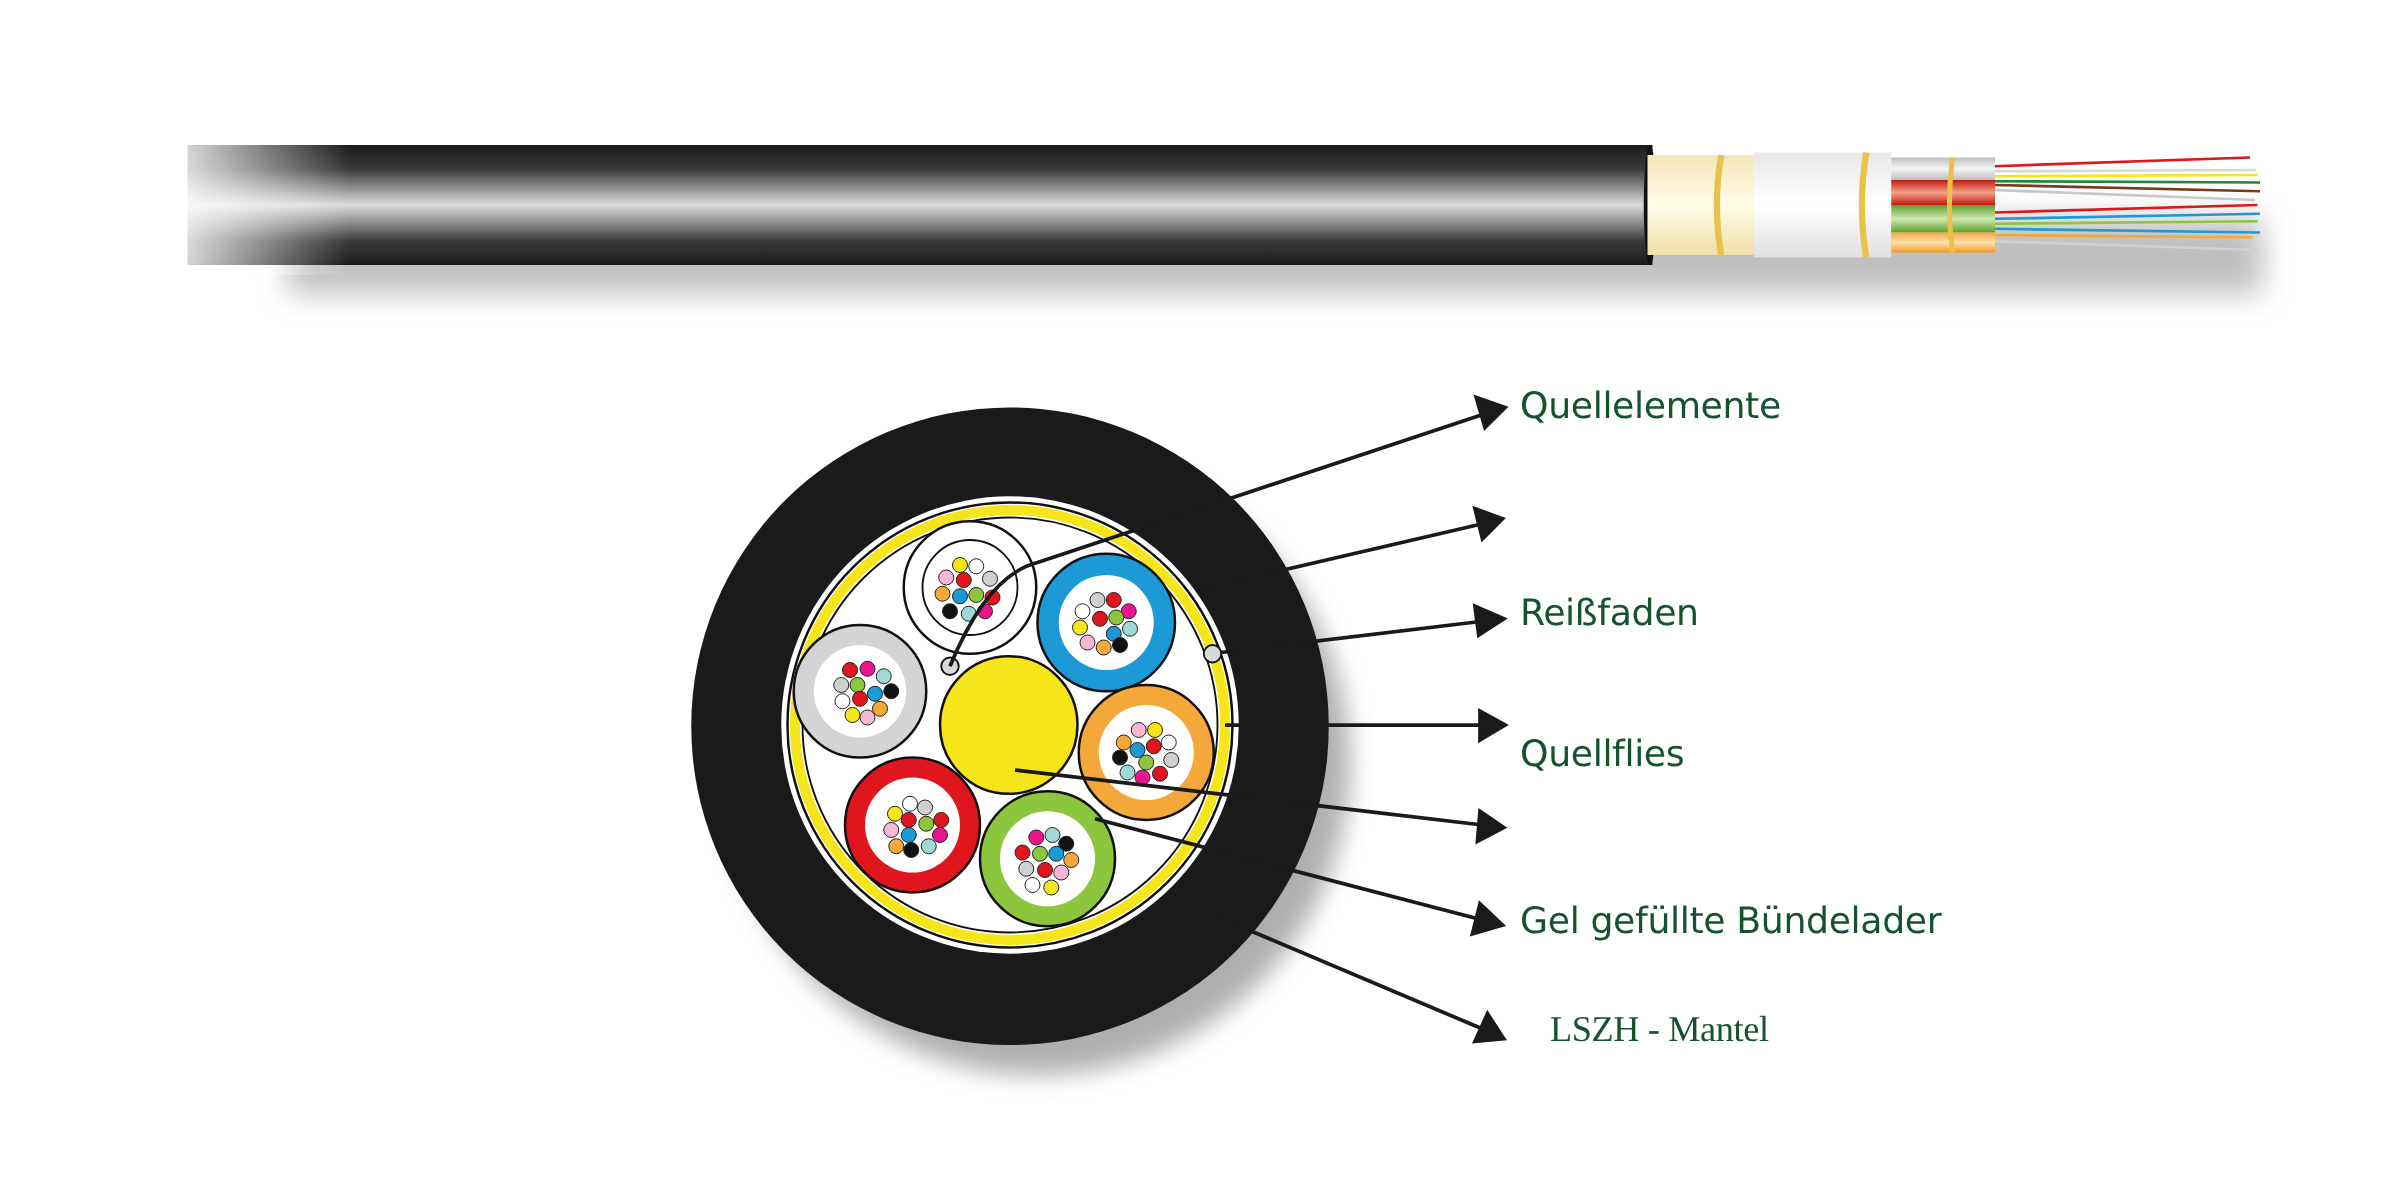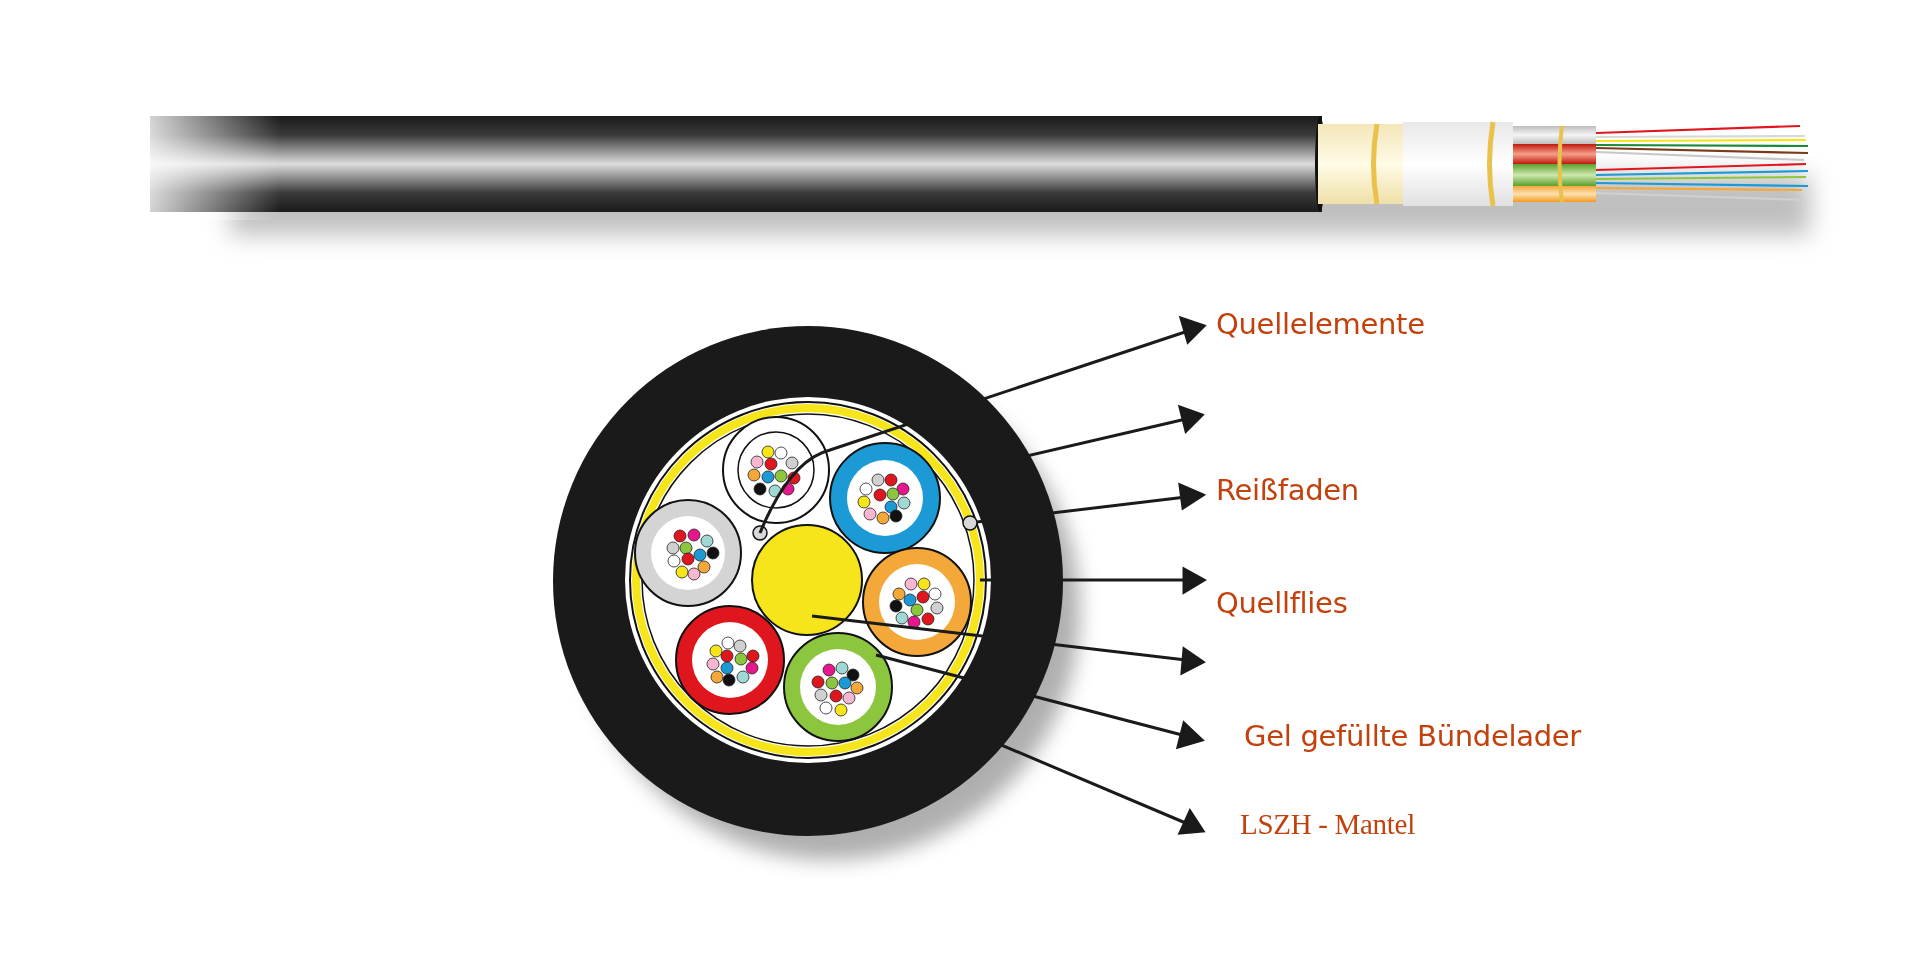--- a/index.html
+++ b/index.html
@@ -1,20 +1,20 @@
 <!DOCTYPE html>
 <html><head>
 <meta charset="utf-8">
 <style>
   html, body { margin: 0; padding: 0; background: #ffffff; }
   body { width: 1920px; height: 960px; position: relative; overflow: hidden;
          font-family: "DejaVu Sans", sans-serif; }
   .stage { position: absolute; left: 0; top: 0; width: 1920px; height: 960px; }
   .label {
-    position: absolute; font-size: 29px; color: #c2410c; white-space: nowrap;
+    position: absolute; font-size: 29px; color: #14532d; white-space: nowrap;
     font-family: "DejaVu Sans", sans-serif; letter-spacing: -0.3px;
     line-height: 1;
   }
   svg { position: absolute; left: 0; top: 0; }
 </style>
 </head>
 <body>
 
 <div class="stage">
 
@@ -252,15 +252,15 @@
       <polygon points="1202,740 1184,723 1178,747"></polygon>
 
       <line x1="973" y1="733" x2="1188" y2="824"></line>
       <polygon points="1203,831 1190,811 1180,833"></polygon>
     </g>
   </svg>
 
   <div class="label" style="left:1216px; top:310px;">Quellelemente</div>
   <div class="label" style="left:1216px; top:476px;text-align:right;">Reißfaden</div>
   <div class="label" style="left:1216px; top:557px;margin-top:32px;">Quellflies</div>
-  <div class="label" style="left:1216px; top:722px;margin-left:28px;">Gel gefüllte Bündelader</div>
+  <div class="label" style="left:1216px; top:722px;">Gel gefüllte Bündelader</div>
   <div class="label" style="left:1240px; top:810px;font-family:Liberation Serif, serif;">LSZH - Mantel</div>
 </div>
 
 </body></html>

